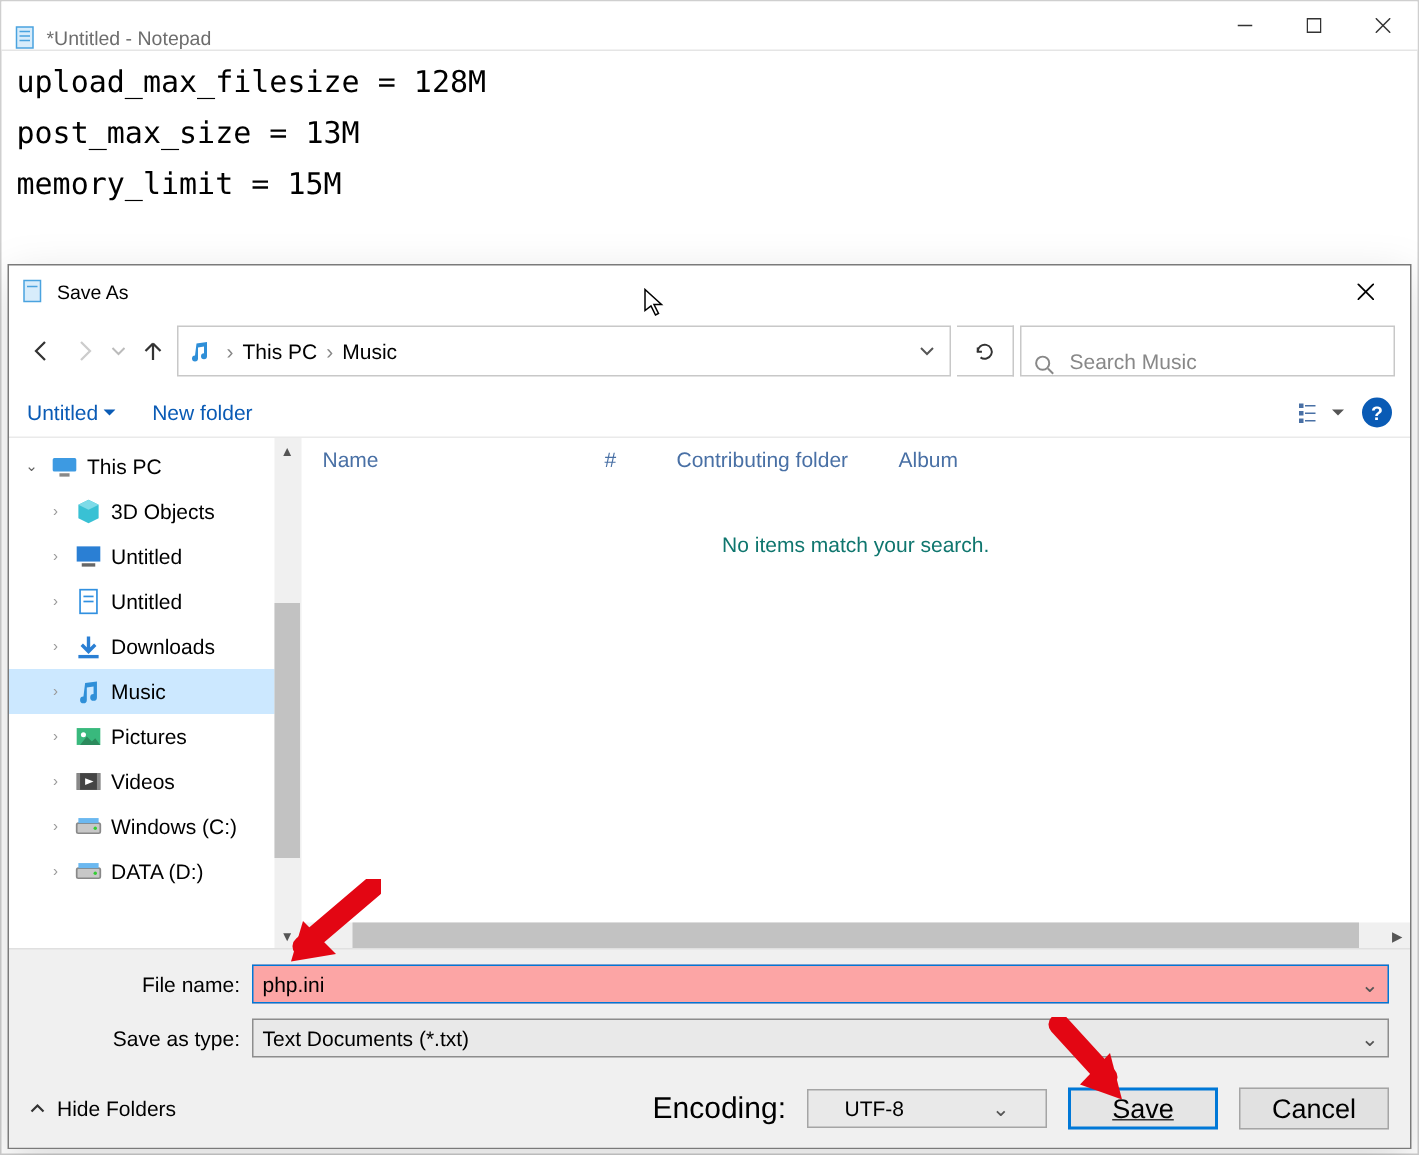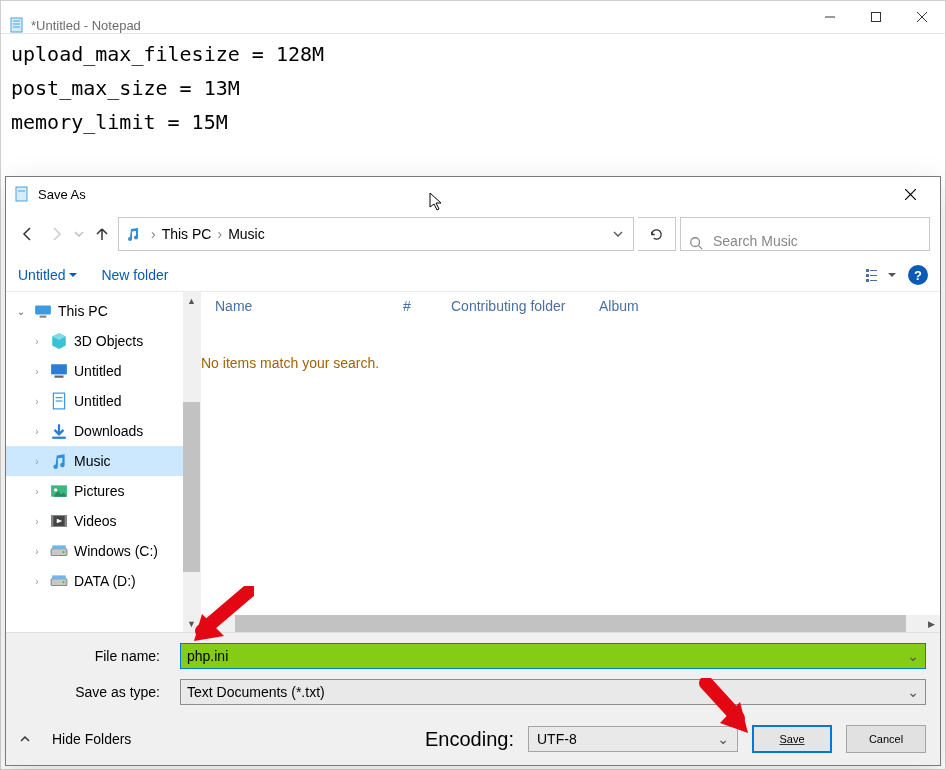--- a/index.html
+++ b/index.html
@@ -47,38 +47,38 @@
   .tree-vscroll .arr { position:absolute; left:0; width:17px; height:17px; display:flex; align-items:center; justify-content:center; font-size:9px; color:#555; }
   .tree-vscroll .arr.up { top:0; } .tree-vscroll .arr.dn { bottom:0; }
   .node { display:flex; align-items:center; height:30px; gap:6px; padding-left:8px; font-size:14px; padding-right:18px;}
   .node .chev { width:14px; display:inline-flex; justify-content:center; color:#606060; font-size:10px; }
   .node .ic { width:18px; height:18px; display:flex; align-items:center; justify-content:center; }
   .node.depth1 { padding-left:24px; }
   .node.sel { background:#cce8ff; }
   .main { flex:1; display:flex; flex-direction:column; position:relative; }
   .cols { display:flex; padding:6px 12px 10px 14px; color:#4970a5; font-size:14px; gap:8px; align-items:center; border-bottom:1px solid transparent;}
   .cols .col { }
-  .empty { color:#a16207; padding-top:30px; font-size:14px; }
+  .empty { text-align:center; color:#0f766e; padding-top:30px; font-size:14px; }
   .hscroll { height:17px; background:#f0f0f0; display:flex; align-items:center; }
   .hscroll .thumb { height:17px; background:#c2c2c2; flex:1; margin:0 17px 0 17px; }
   .hscroll .arr { width:17px; height:17px; display:flex; align-items:center; justify-content:center; font-size:9px; color:#555;}
 
   .bottom { background:#f0f0f0; border-top:1px solid #e0e0e0; padding:10px 14px 12px 14px; display:flex; flex-direction:column; gap:10px; }
-  .field { display:flex; align-items:center; gap:20px; }
+  .field { display:flex; align-items:center; gap:8px; }
   .field label { width:140px; text-align:right; font-size:14px; }
-  .combo { flex:1; height:26px; background:#84cc16; border:1px solid #8d8d8d; display:flex; align-items:center; padding:0 6px; font-size:14px; }
+  .combo { flex:1; height:26px; background:#fca5a5; border:1px solid #8d8d8d; display:flex; align-items:center; padding:0 6px; font-size:14px; }
   .combo.name { border:1px solid #0078d7; }
   .combo .dd { margin-left:auto; color:#555; }
   .actions { display:flex; align-items:center; gap:14px; padding-top:10px; }
-  .hidefolders { display:flex; align-items:center; gap:22px; font-size:14px; }
+  .hidefolders { display:flex; align-items:center; gap:8px; font-size:14px; }
   .spacer { flex:1; }
   .enclabel { font-size:20px; }
-  .encsel { width:210px; height:26px; background:#e9e9e9; border:1px solid #a5a5a5; display:flex; align-items:center; padding:0 8px; font-size:14px; }
+  .encsel { width:160px; height:26px; background:#e9e9e9; border:1px solid #a5a5a5; display:flex; align-items:center; padding:0 24px; font-size:14px; }
   .encsel .dd { margin-left:auto; color:#555; }
-  .btn { width:80px; height:28px; border:1px solid #a5a5a5; background:#e1e1e1; display:flex; align-items:center; justify-content:center; font-size:11px; }
+  .btn { width:100px; height:28px; border:1px solid #a5a5a5; background:#e1e1e1; display:flex; align-items:center; justify-content:center; font-size:18px; }
   .btn.primary { border:2px solid #0078d7; background:#e5e5e5; }
 
   .arrow-anno { position:absolute; pointer-events:none; }
   .arrow-anno svg { display:block; }
 </style>
 </head>
 <body>
 
 <div class="win-frame">
   <div class="titlebar">

